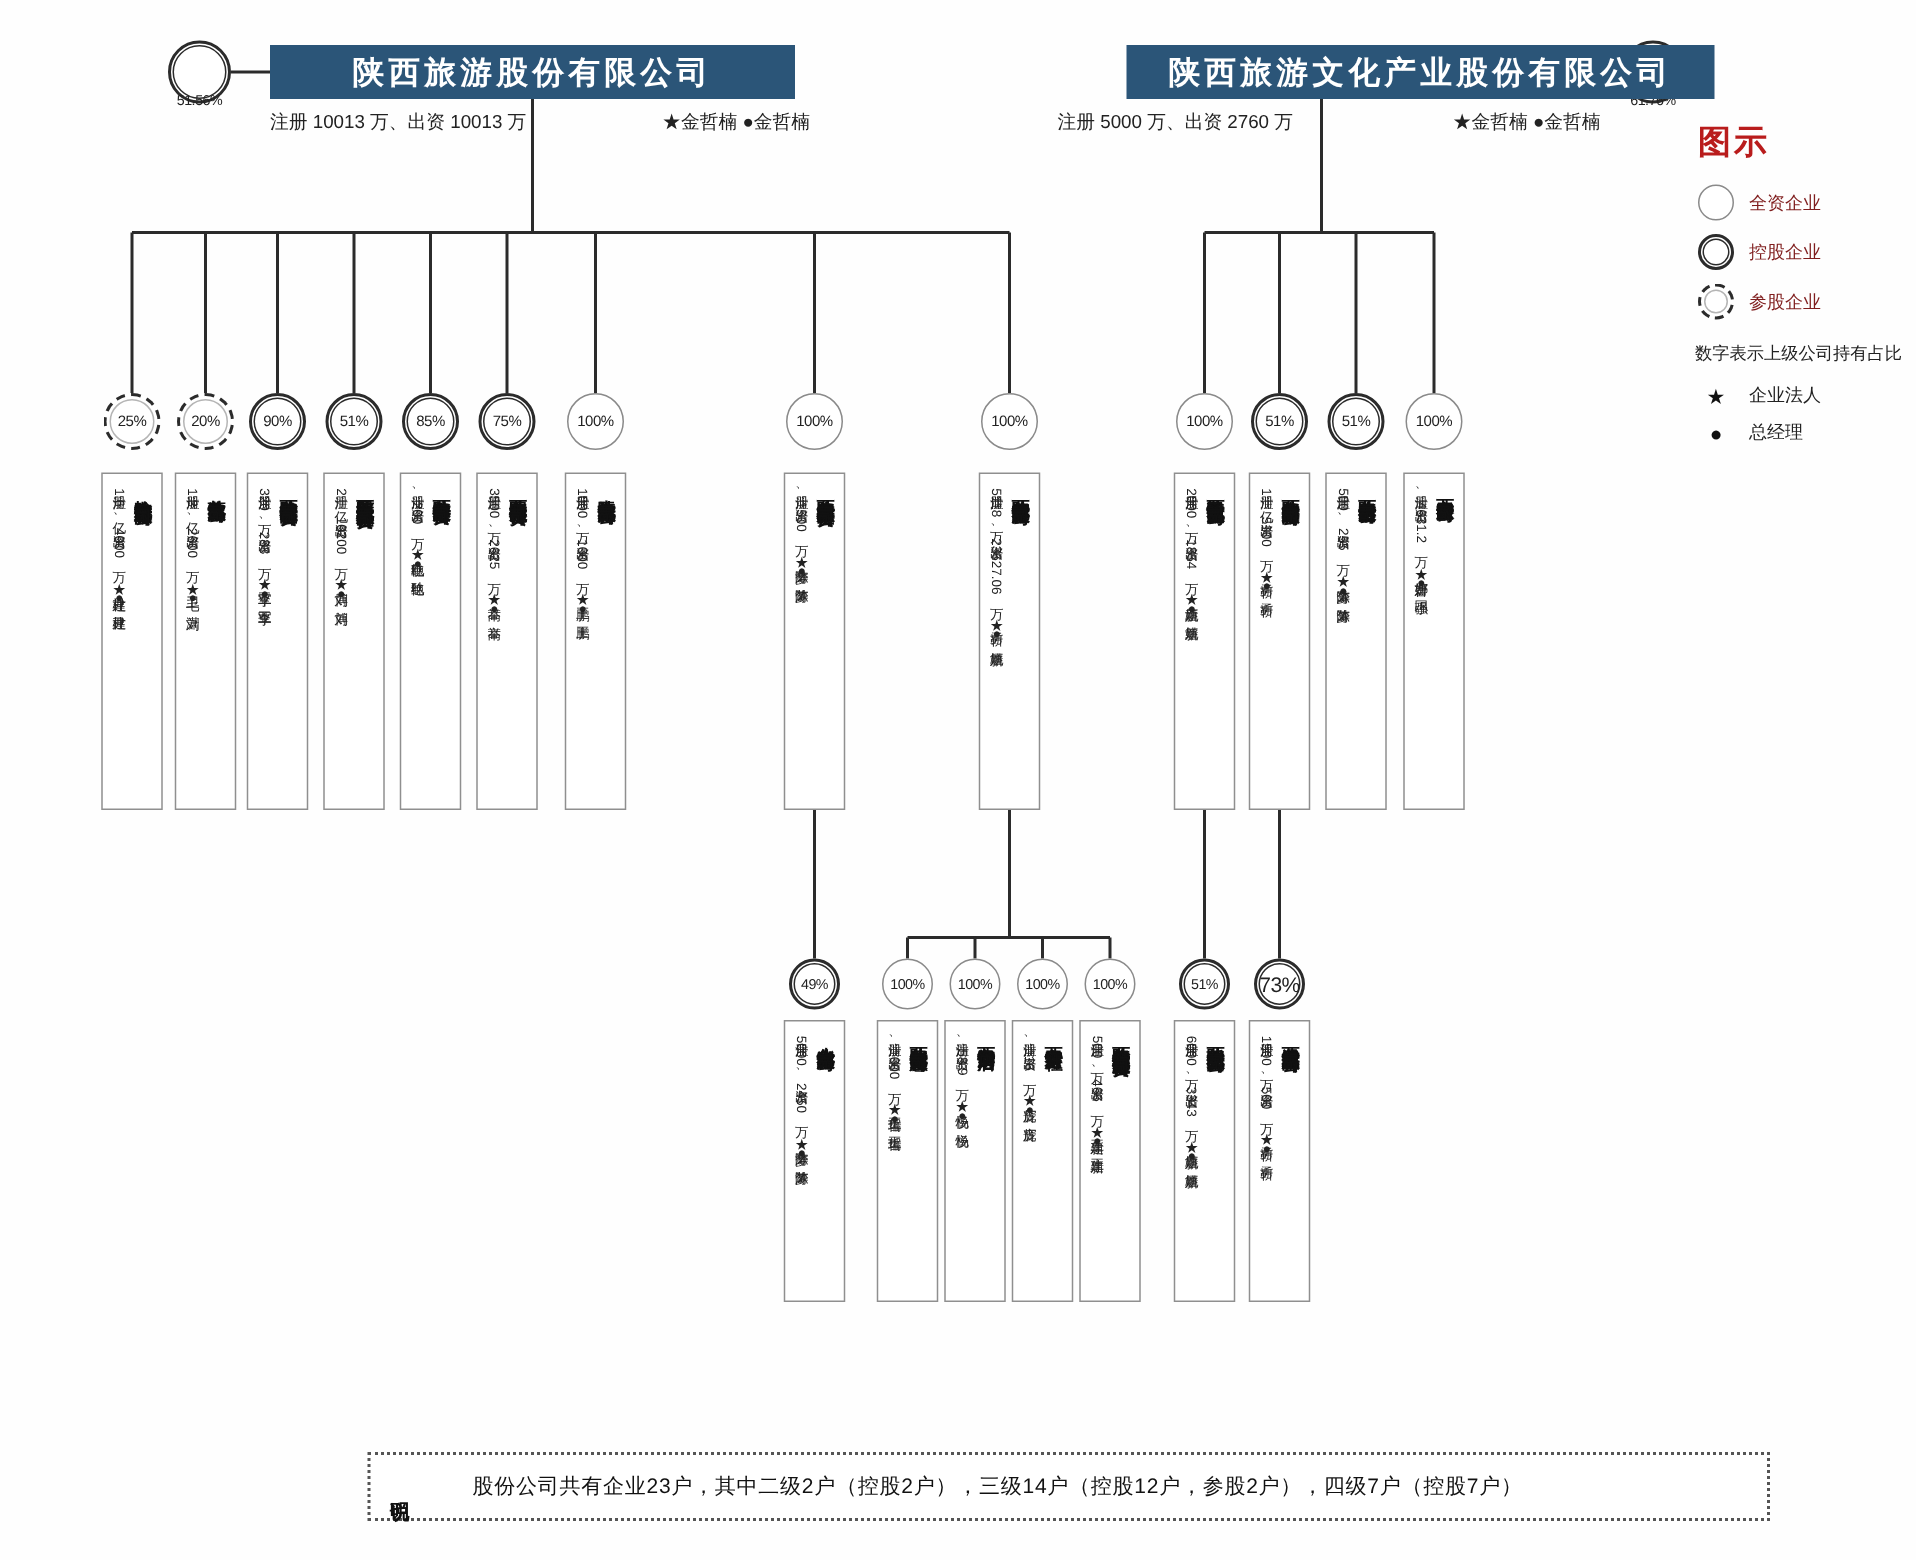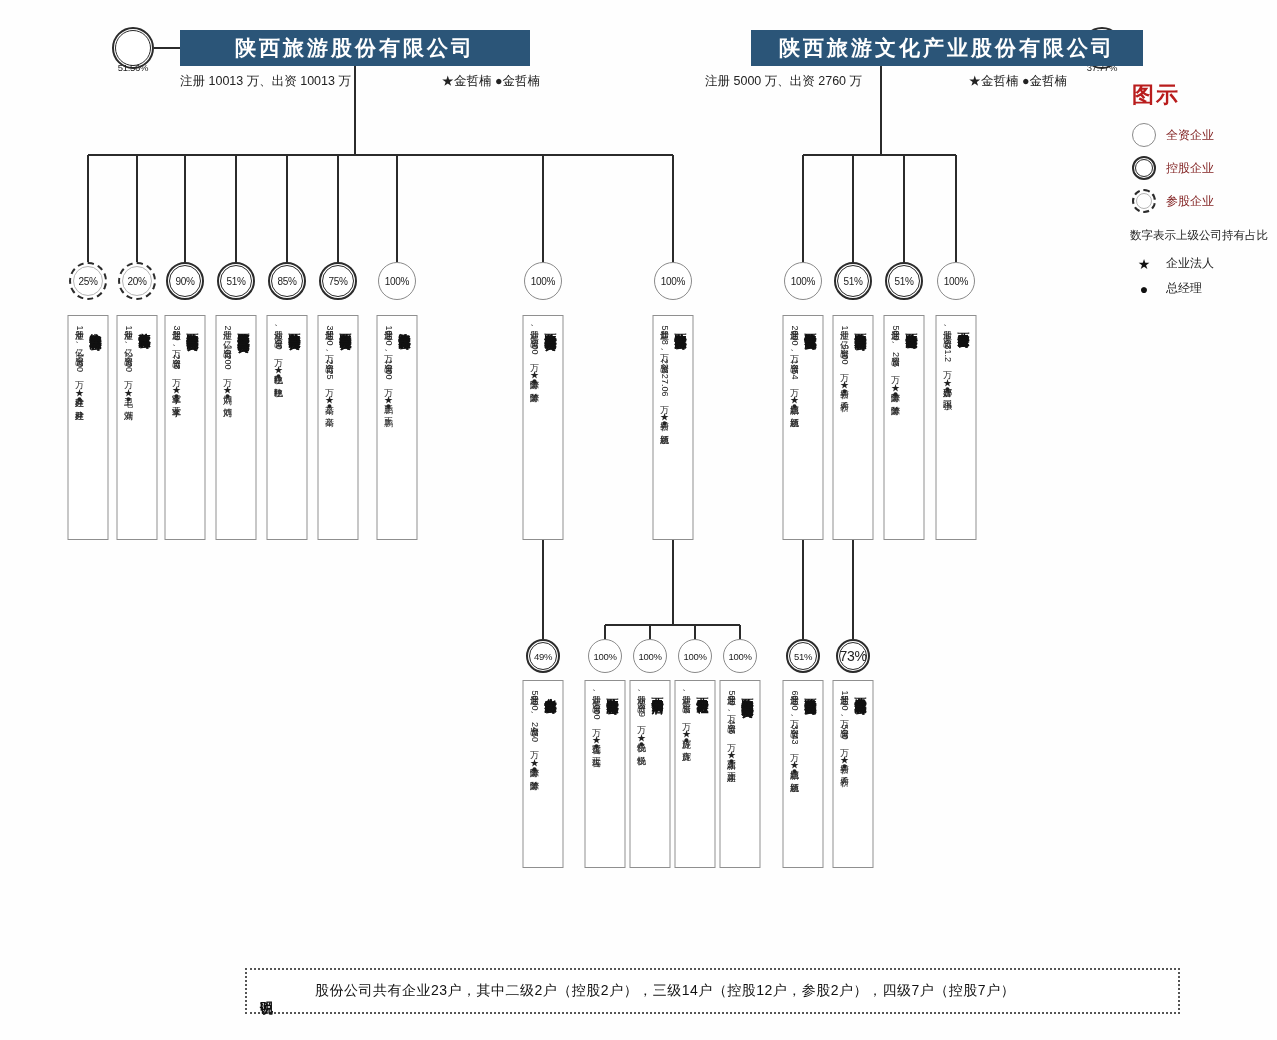--- a/index.html
+++ b/index.html
@@ -95,21 +95,21 @@
   <div class="title-box" style="left:180px;width:350px;">
     <span>陕西旅游股份有限公司</span>
   </div>
   <div class="hmeta" style="left:180px;width:360px;">
     <span>注册 10013 万、出资 10013 万</span>
     <span>★金哲楠 ●金哲楠</span>
   </div>
 
   <div class="pct-circle holding topc" style="left:1081px;top:27px;">
     <div class="ring"></div>
-    <span>37.77%</span>
+    <span>61.76%</span>
   </div>
   <div class="title-box" style="left:705px;width:392px;margin-left:46px;">
     <span>陕西旅游文化产业股份有限公司</span>
   </div>
   <div class="hmeta" style="left:705px;width:362px;">
     <span>注册 5000 万、出资 2760 万</span>
     <span>★金哲楠 ●金哲楠</span>
   </div>
 
   <div class="legend">

